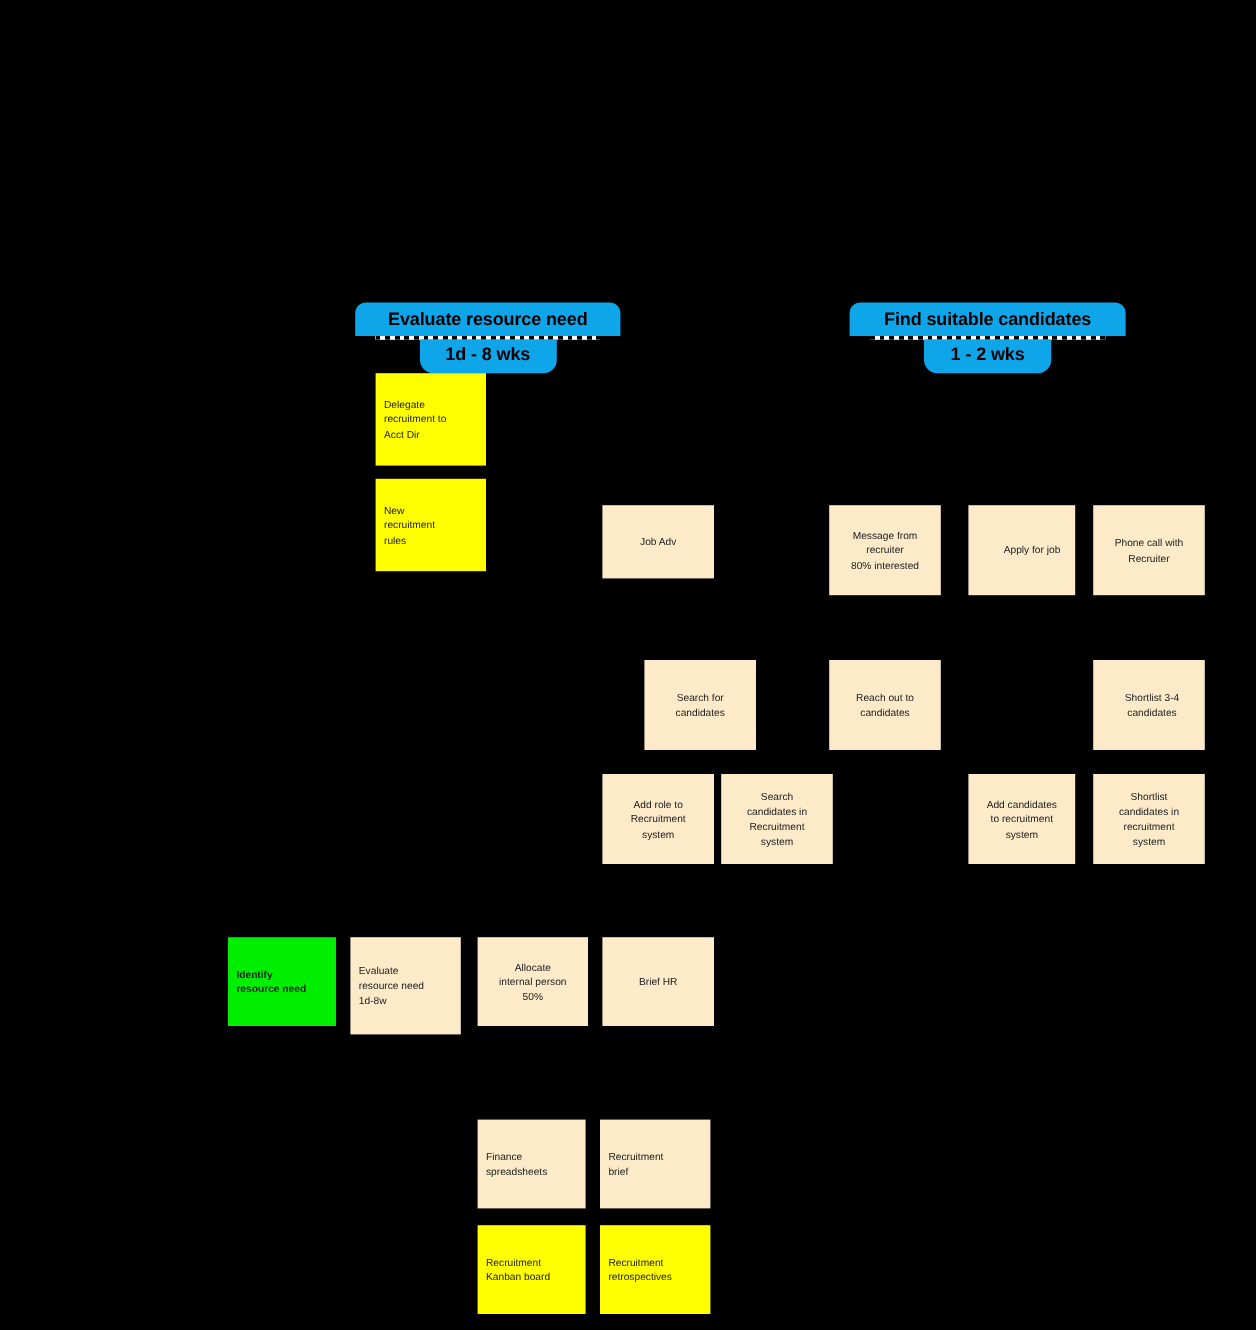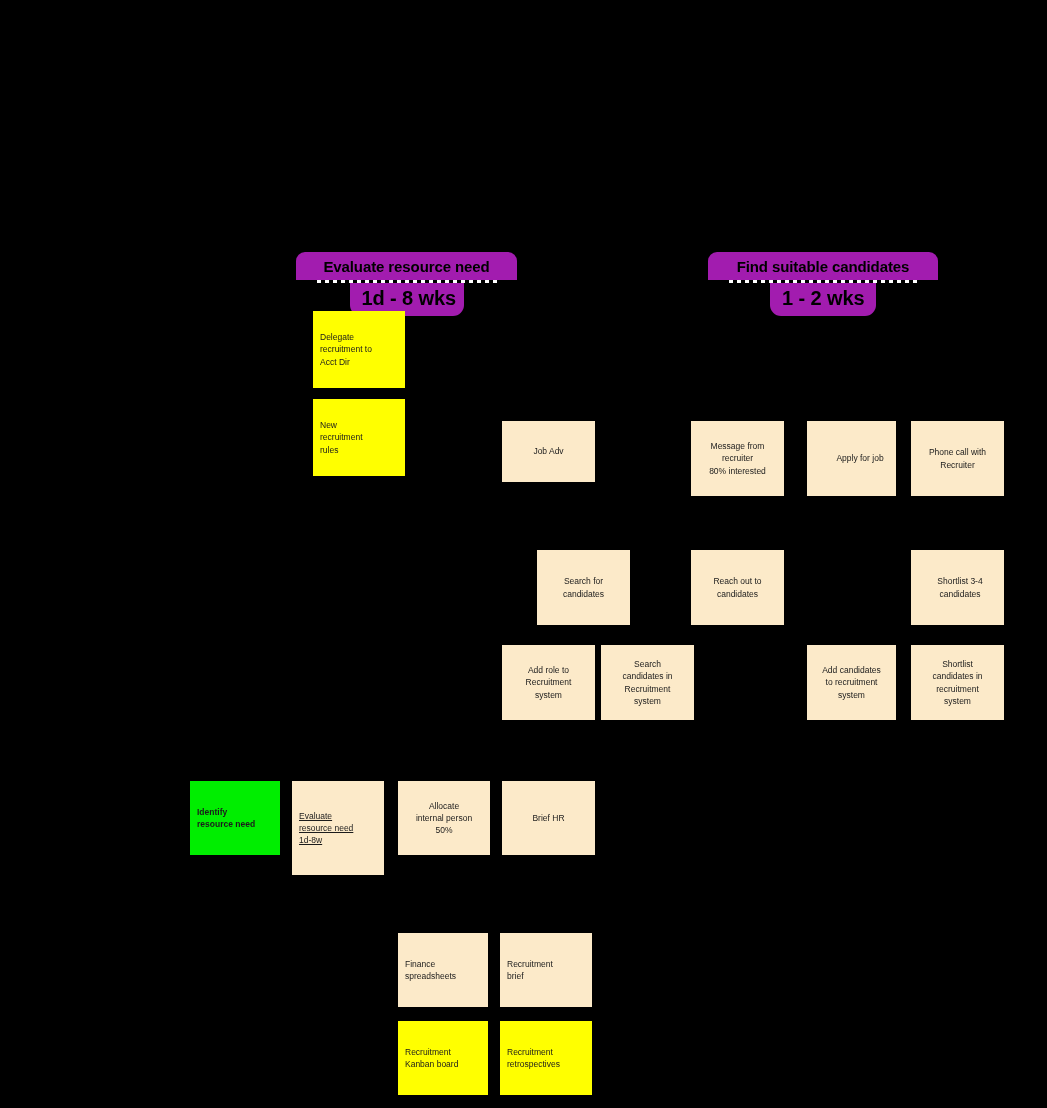--- a/index.html
+++ b/index.html
@@ -9,42 +9,42 @@
     font-family:"Liberation Sans","DejaVu Sans",sans-serif;
     background:#000;color:#1a1a1a;
   }
   #board{position:absolute;left:0;top:0;width:1047px;height:1108px;}
 
   
   .lane-header{position:absolute;}
   .lane-header .blob{position:relative;}
   .lane-header .line1,
   .lane-header .line2{
-    background:#a21caf;color:#000;
+    background:#0ea5e9;color:#000;
     font-weight:bold;
     text-align:center;
     white-space:nowrap;
     line-height:1;
     display:block;
     margin:0 auto;
   }
   .lane-header .line1{
     font-size:15px;
     padding:7px 12px 6px;
     border-radius:9px 9px 0 0;
     letter-spacing:-0.1px;
   }
   .lane-header .dots{
     height:3px;
     background-image:repeating-linear-gradient(to right,#000 0,#000 4px,#fff 4px,#fff 8px);
     background-color:#fff;
     margin:0 auto;
   }
   .lane-header .line2{
-    font-size:20px;
+    font-size:15px;
     padding:5px 12px 8px;
     border-radius:0 0 11px 11px;
     letter-spacing:-0.1px;
   }
 
   
   .card{
     position:absolute;
     box-sizing:border-box;
     font-size:8.5px;
@@ -139,21 +139,21 @@
     <div class="card c-cream center" style="left: 911px; top: 645px; width: 93px; height: 75px;">
       <span class="txt">Shortlist
 candidates in
 recruitment
 system</span>
     </div>
     <div class="card c-green left bold" style="left: 190px; top: 781px; width: 90px; height: 74px;">
       <span class="txt">Identify
 resource need</span>
     </div>
-    <div class="card c-cream left" style="left: 292px; top: 781px; width: 92px; height: 94px; text-decoration: underline;">
+    <div class="card c-cream left" style="left: 292px; top: 781px; width: 92px; height: 81px;">
       <span class="txt">Evaluate
 resource need
 1d-8w</span>
     </div>
     <div class="card c-cream center" style="left: 398px; top: 781px; width: 92px; height: 74px;">
       <span class="txt">Allocate
 internal person
 50%</span>
     </div>
     <div class="card c-cream center" style="left: 502px; top: 781px; width: 93px; height: 74px;">

